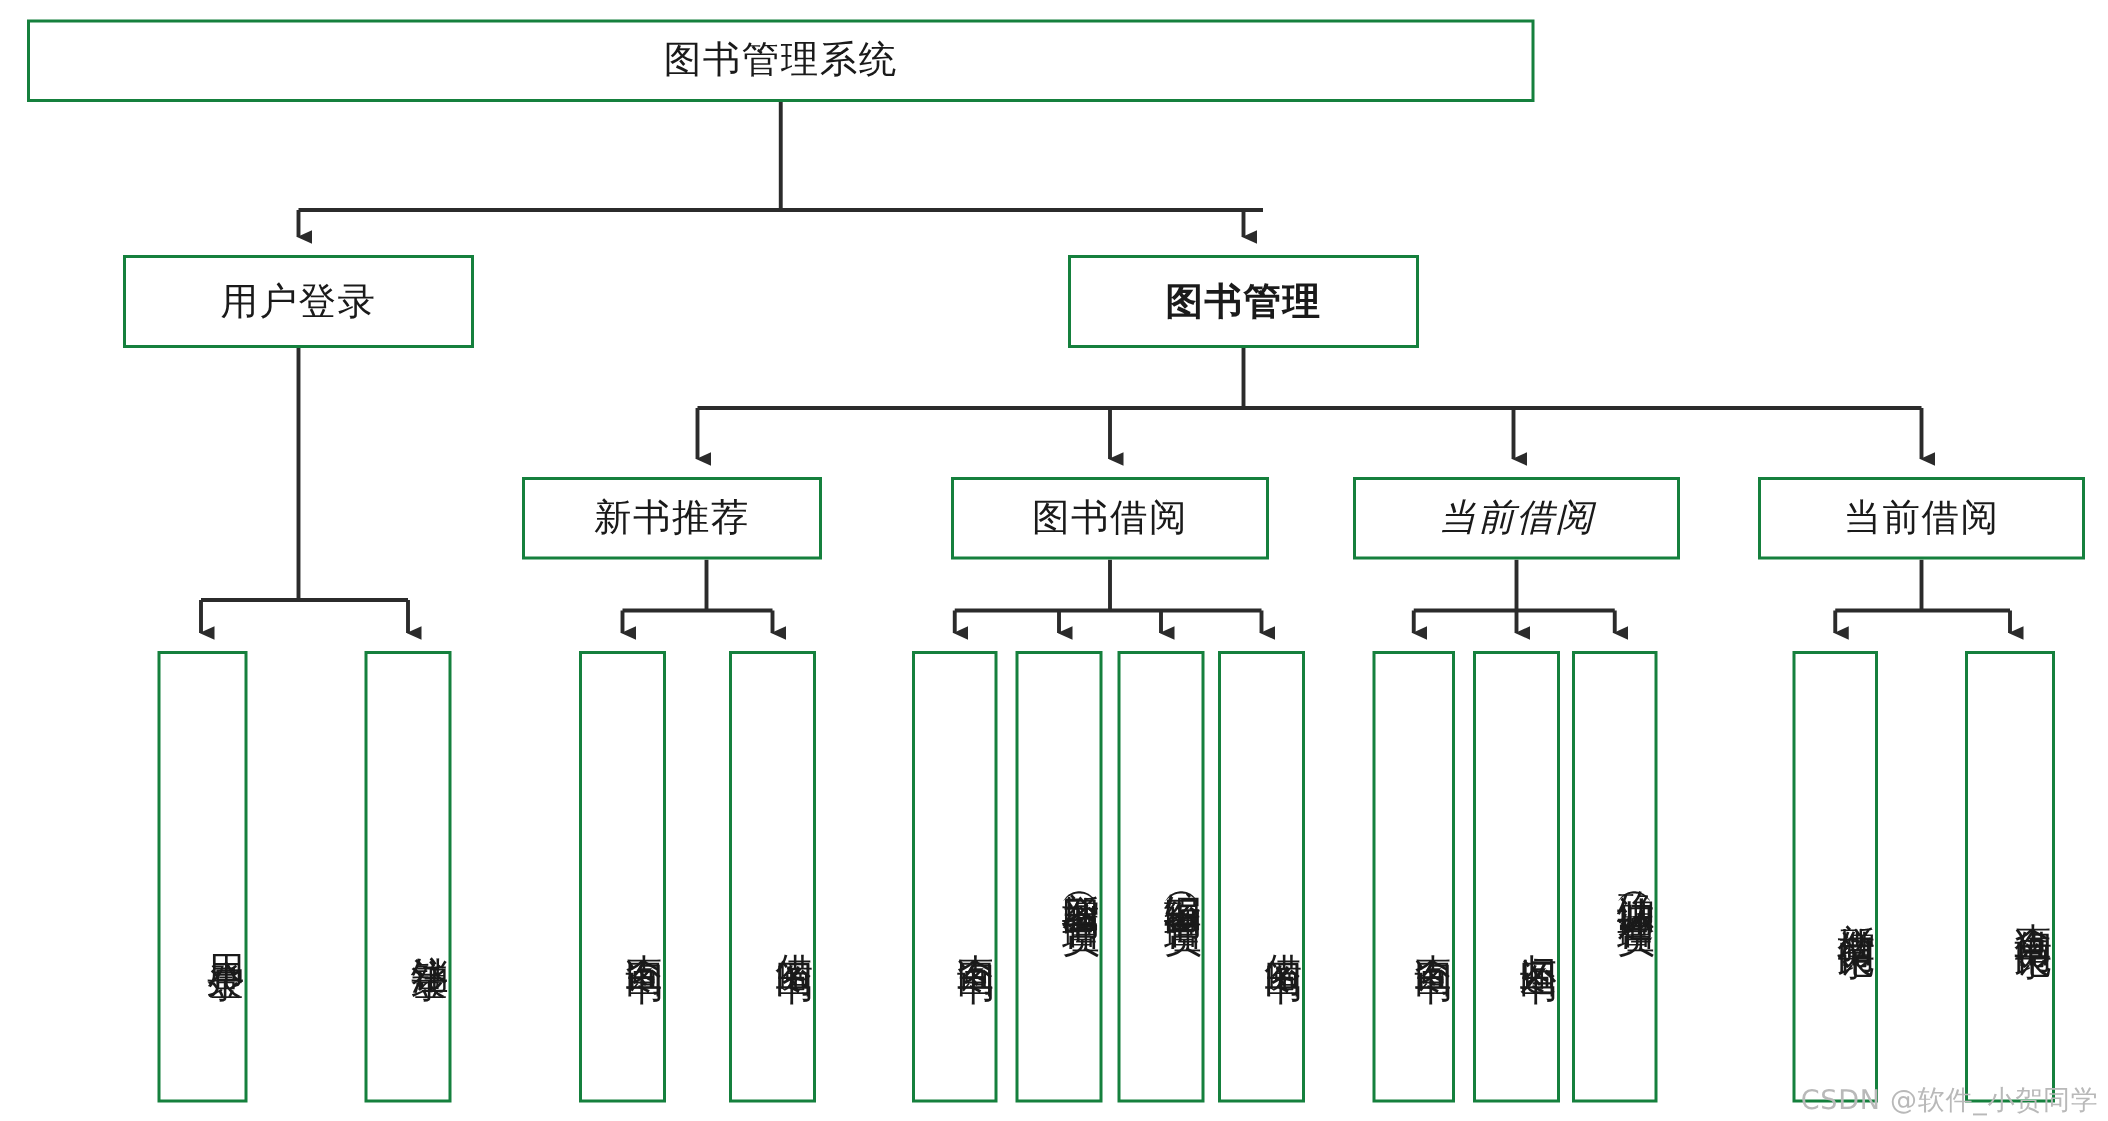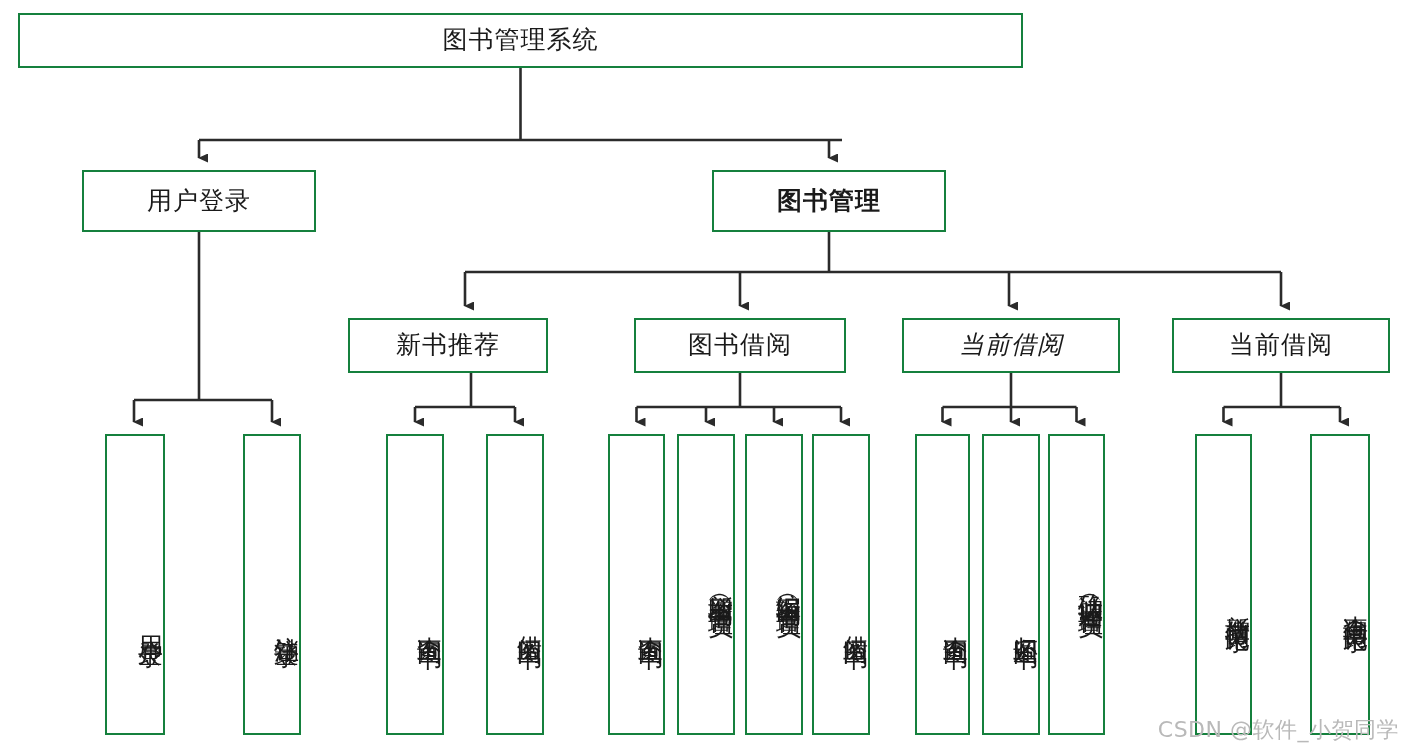--- a/index.html
+++ b/index.html
@@ -53,21 +53,21 @@
   .node.vert.tall-text { padding-top: 4px; }
   .node-label {
     display: block;
     line-height: 1.05;
     white-space: nowrap;
   }
   #watermark {
     position: absolute;
     right: 6px;
     bottom: 2px;
-    font-size: 22px;
+    font-size: 18px;
     color: #b9b9b9;
     letter-spacing: 0.5px;
     white-space: nowrap;
   }
 </style>
 </head>
 <body>
 
 <div id="diagram-root">
 

